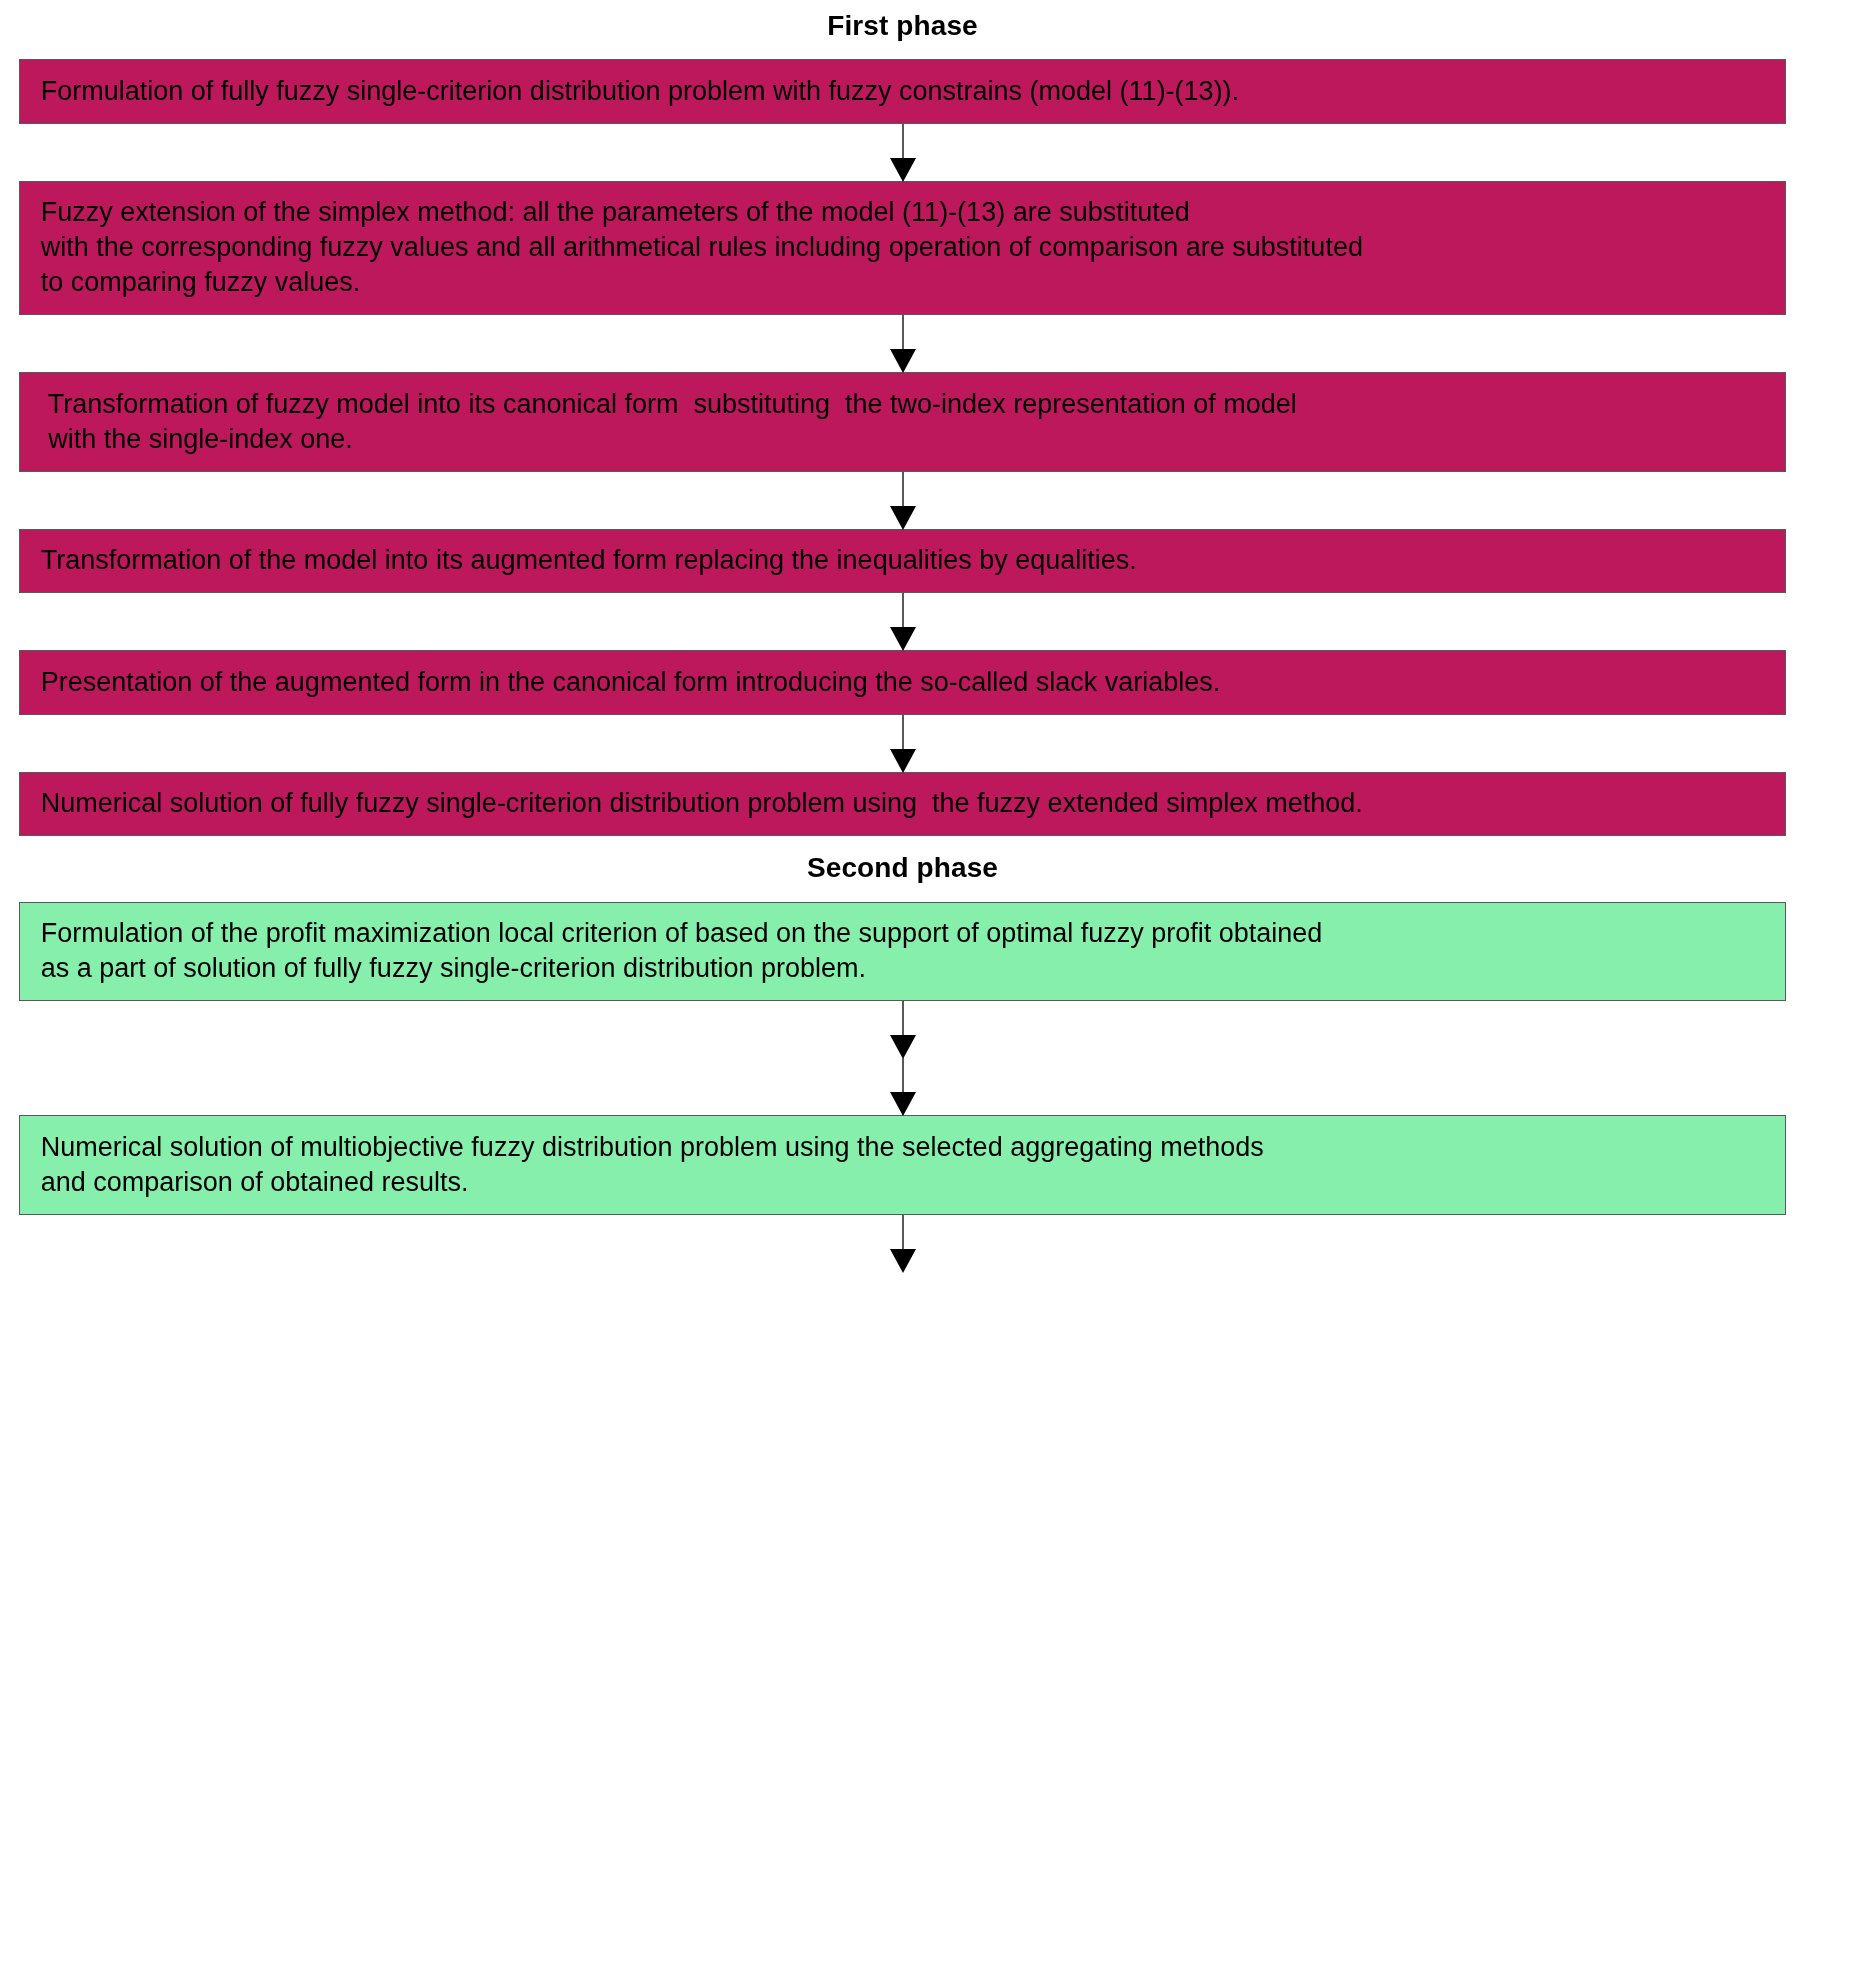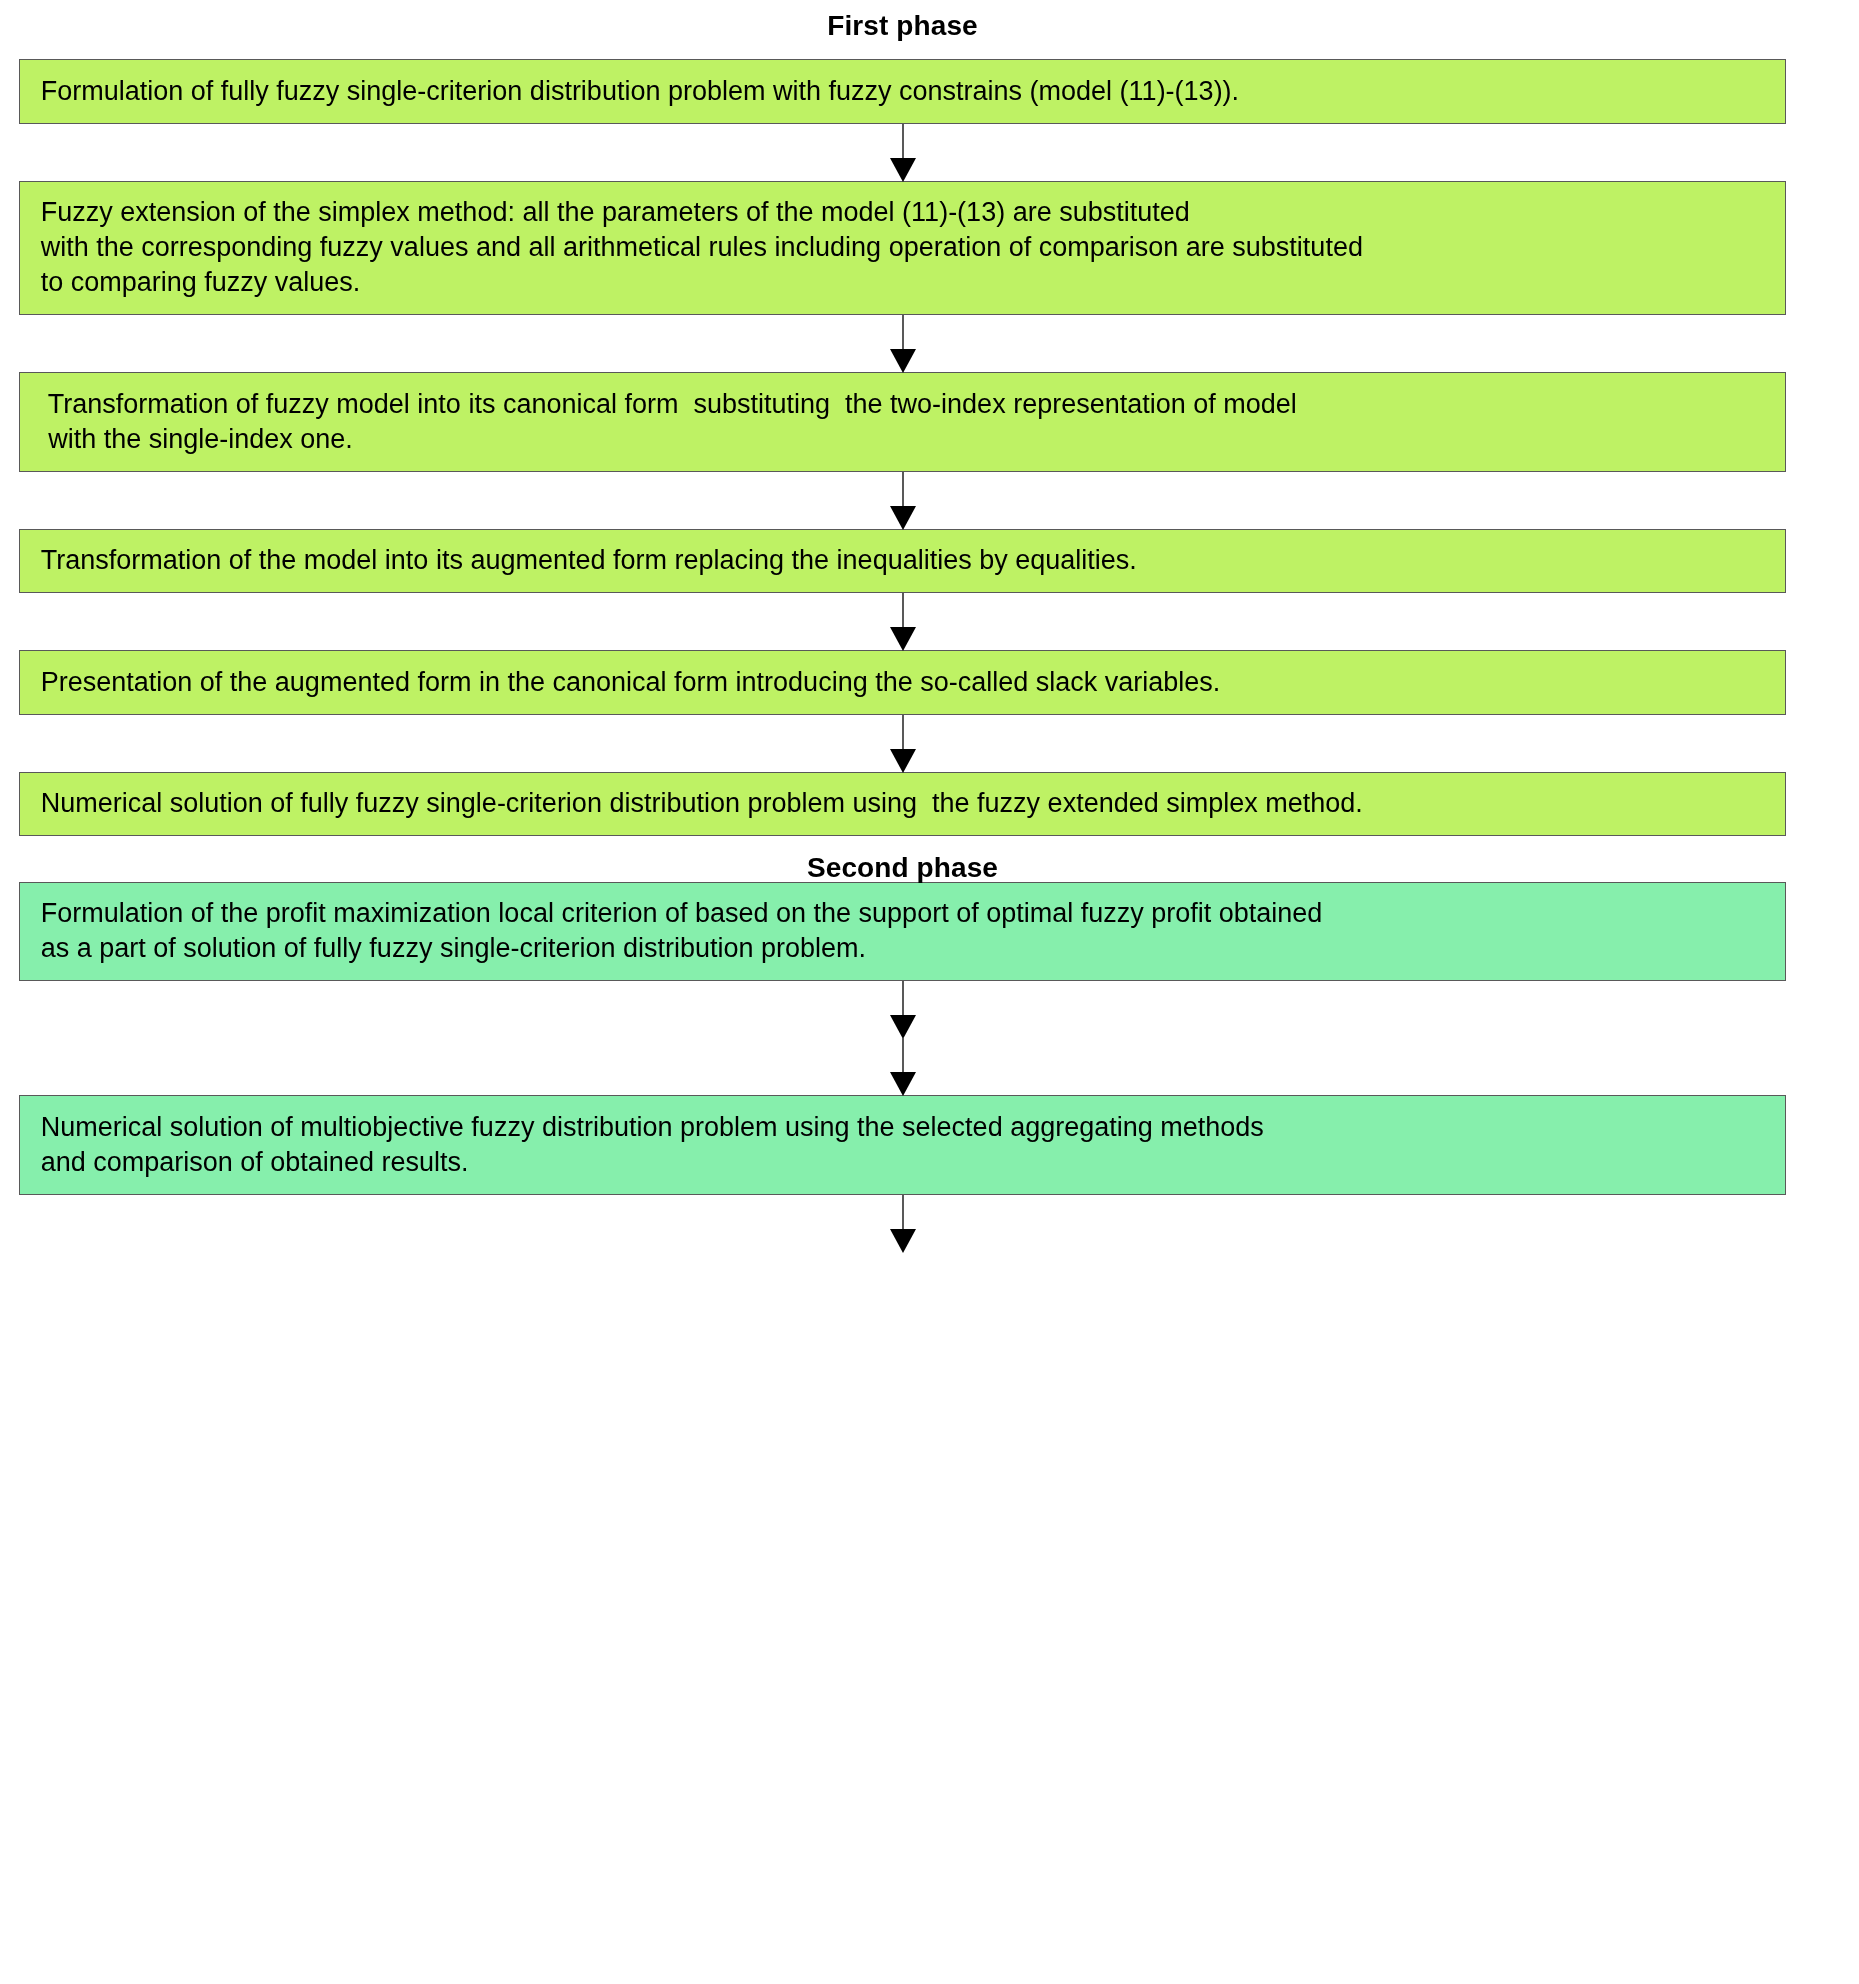--- a/index.html
+++ b/index.html
@@ -21,32 +21,32 @@
   }
   .phase-title {
     text-align: center;
     font-weight: bold;
     font-size: 28px;
     line-height: 1.0;
     color: #000000;
     letter-spacing: 0.1px;
   }
   .phase-title.first { padding-top: 12.4px; padding-bottom: 18.7px; }
-  .phase-title.second { padding-top: 17.4px; }
+  .phase-title.second { padding-top: 17.4px; padding-bottom: 20px; }
 
   .node {
     box-sizing: border-box;
     border: 1.2px solid #595959;
     width: 100%;
     padding: 13.7px 21px;
     font-size: 27px;
     line-height: 1.30;
     color: #000000;
   }
-  .node.cyan  { background: #bef264; }
+  .node.cyan  { background: #be185d; }
   .node.green { background: #86efac; }
   .node .line { display: block; white-space: pre; }
 
   .connector {
     height: 57px;
     position: relative;
   }
   .connector .stem {
     position: absolute;
     left: 50%;

